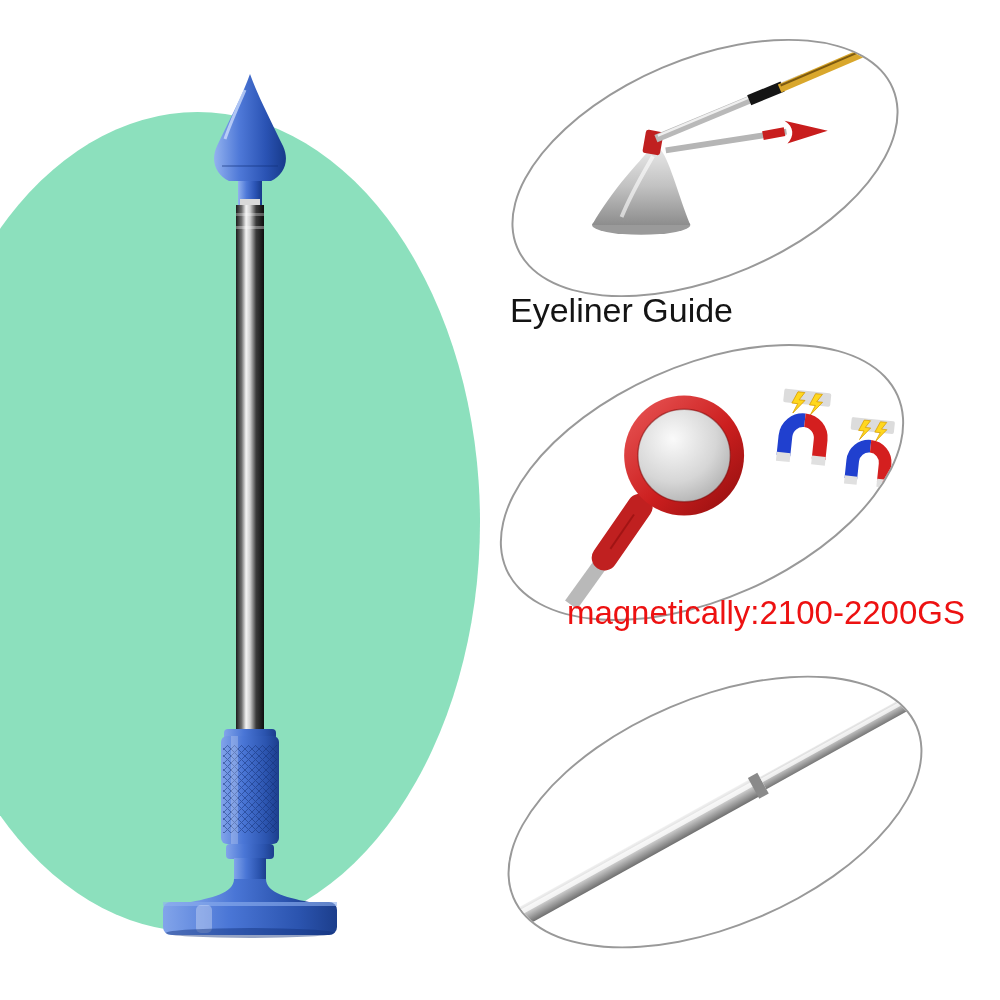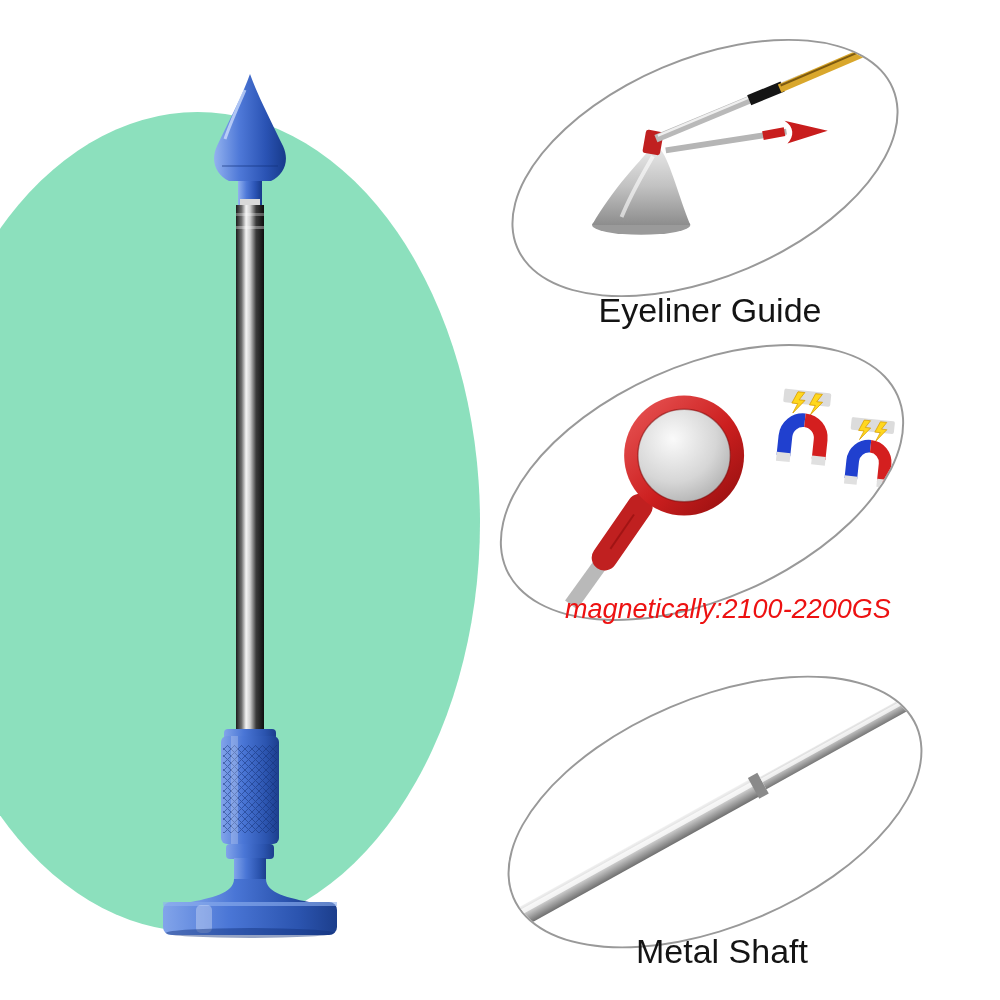--- a/index.html
+++ b/index.html
@@ -30,38 +30,36 @@
     background: #ffffff;
     overflow: hidden;
   }
   .callout svg { width: 100%; height: 100%; display: block; }
   .c1 { left: 500px; top: 58px;  width: 410px; height: 220px; transform: rotate(-23deg); }
   .c2 { left: 487px; top: 365px; width: 430px; height: 235px; transform: rotate(-24deg); }
   .c3 { left: 495px; top: 697px; width: 440px; height: 230px; transform: rotate(-23deg); }
   .label {
     position: absolute;
     width: 400px;
-    text-align: center;
     white-space: nowrap;
     color: var(--text-black, #141414);
     font-size: 34px;
     line-height: 1.1;
   }
   .l1 { left: 510px; top: 292px; }
   .l2 { left: 500px; top: 624px; }
   .l3 { left: 522px; top: 933px; }
   .note {
     position: absolute;
     left: 565px; top: 594px;
     width: 400px;
-    text-align: left;
+    text-align: right;
     white-space: nowrap;
     color: var(--note-red, #ed1111);
-    font-size: 27px;
-    font-style: italic;
+    font-size: 33px;
   }
 </style>
 </head>
 <body>
 
 <div class="canvas">
 
   <div class="green-blob"></div>
 
   <svg class="tool-svg" width="500" height="1000" viewBox="0 0 500 1000">
@@ -215,15 +213,14 @@
       </defs>
       <g transform="rotate(-6 220 115)">
         <rect x="-20" y="103" width="290" height="20" fill="url(#c3-rod)"></rect>
         <rect x="-20" y="106" width="290" height="5" fill="#ffffff" opacity="0.75"></rect>
         <rect x="266" y="101" width="11" height="24" fill="#8a8a8a"></rect>
         <rect x="277" y="106" width="190" height="14" fill="url(#c3-rod2)"></rect>
         <rect x="277" y="108" width="190" height="4" fill="#ffffff" opacity="0.7"></rect>
       </g>
     </svg>
   </div>
-  <div class="label l3">Metal Shaft</div>
 
 </div>
 
 </body></html>

